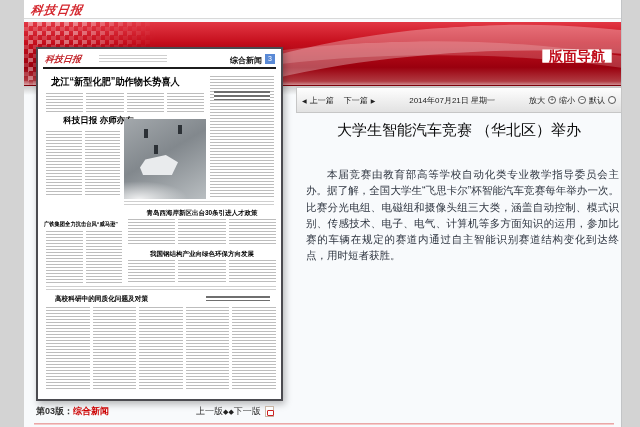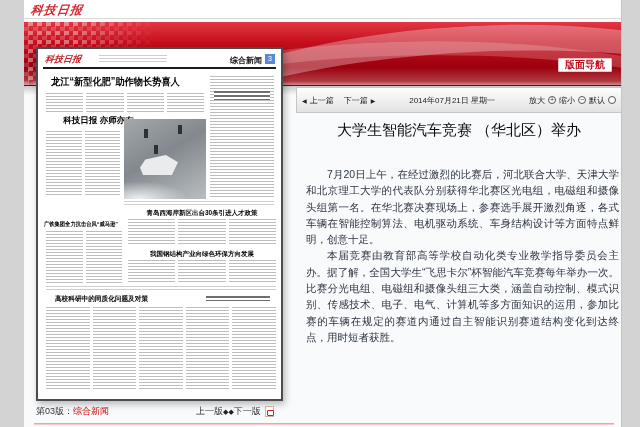--- a/index.html
+++ b/index.html
@@ -16,21 +16,21 @@
   .banner{position:absolute;left:0;top:22px;width:100%;height:64px;overflow:hidden;
     background:linear-gradient(180deg,#e23744 0%,#c60f1d 32%,#9a000e 72%,#b03a41 94%,#cf8d91 100%);
     border-bottom:1px solid #7e000a;}
   .mosaic{position:absolute;left:0;top:0;width:138px;height:64px;
     background:conic-gradient(rgba(255,255,255,.40) 0 90deg,rgba(255,255,255,0) 90deg 180deg,rgba(255,255,255,.18) 180deg 270deg,rgba(255,255,255,0) 270deg);
     background-size:9px 9px;
     -webkit-mask-image:linear-gradient(90deg,#000 35%,transparent 96%);
     mask-image:linear-gradient(90deg,#000 35%,transparent 96%);}
   .swoosh1{position:absolute;left:70px;top:4px;width:760px;height:280px;border-radius:50%;border-top:26px solid rgba(255,255,255,.30);transform:rotate(-3deg);}
   .swoosh2{position:absolute;left:-90px;top:20px;width:920px;height:320px;border-radius:50%;border-top:14px solid rgba(255,225,225,.22);transform:rotate(-2deg);}
-  .layout-nav-btn{position:absolute;right:9px;top:36px;background:#fff;color:#c00d1b;font-size:10px;font-weight:bold;line-height:12px;padding:0 6px;border:1px solid #eec2c2;border-radius:1px;cursor:pointer;}
+  .layout-nav-btn{position:absolute;right:9px;top:27px;background:#fff;color:#c00d1b;font-size:14px;font-weight:bold;line-height:12px;padding:0 6px;border:1px solid #eec2c2;border-radius:1px;cursor:pointer;}
 
   .banner-shadow{position:absolute;left:0;top:86px;width:100%;height:9px;background:linear-gradient(#c9c9c9,#f8fafc);}
 
   
   .paper{position:absolute;left:12px;top:47px;width:247px;height:354px;background:#fff;border:2px solid #4b4b50;box-shadow:2px 3px 7px rgba(0,0,0,.28);cursor:pointer;}
   .paper .in{position:absolute;color:#222;}
   .p-head{position:absolute;left:5px;top:3px;right:5px;height:17px;border-bottom:2px solid #1c1c1c;}
   .p-logo{position:absolute;left:2px;top:1px;font-family:"Liberation Serif","DejaVu Serif",serif;font-style:italic;font-weight:bold;font-size:9px;color:#c2262c;transform:skewX(-8deg);}
   .p-meta{position:absolute;left:56px;top:3px;width:68px;height:9px;}
   .p-sec{position:absolute;right:14px;top:3px;font-size:8px;font-weight:bold;color:#111;}
@@ -51,21 +51,21 @@
   .tb-group{display:flex;align-items:center;gap:3px;white-space:nowrap;}
   .tb-link{cursor:pointer;}
   .arrow{font-size:6px;color:#222;}
   .circ{display:inline-block;width:8px;height:8px;border:1px solid #555;border-radius:50%;font-size:7px;line-height:6px;text-align:center;color:#333;background:#fafafa;}
   .article-title{position:absolute;left:272px;top:121px;width:326px;text-align:center;font-size:15px;font-weight:normal;color:#0d0d0d;}
   .article-body{position:absolute;left:282px;top:166px;width:313px;font-size:10.5px;line-height:16.3px;color:#2e3540;text-align:justify;}
   .article-body p{margin:0;text-indent:2em;}
 
   
   .footbar{position:absolute;left:12px;top:405px;width:586px;height:14px;font-size:9px;color:#333;}
-  .foot-left{position:absolute;left:0;top:0;font-weight:normal;}
+  .foot-left{position:absolute;left:0;top:0;font-weight:bold;}
   .sec-red{color:#cc0000;}
   .foot-nav{position:absolute;left:160px;top:0;display:flex;align-items:center;}
   .diamond{font-size:7px;color:#222;}
   .pdf-icon{position:relative;display:inline-block;width:9px;height:11px;background:#fdfdfd;border:1px solid #c9b6a6;margin-left:4px;cursor:pointer;}
   .pdf-icon::after{content:"";position:absolute;left:1px;top:3px;width:5px;height:4px;border:1px solid #c22;border-radius:1px;}
   .pinkline{position:absolute;left:10px;top:423px;width:580px;height:2px;background:#f6caca;border-top:1px solid #eaa7a7;}
 </style>
 </head>
 <body>
 
@@ -98,21 +98,20 @@
         <span class="circ">+</span>
         <span class="tb-link">缩小</span>
         <span class="circ">−</span>
         <span class="tb-link">默认</span>
         <span class="circ"></span>
       </span>
     </div>
 
     <div class="article-title">大学生智能汽车竞赛 （华北区）举办</div>
     <div class="article-body">
-      <p>7月20日上午，在经过激烈的比赛后，河北联合大学、天津大学和北京理工大学的代表队分别获得华北赛区光电组，电磁组和摄像头组第一名。在华北赛决赛现场上，参赛选手展开激烈角逐，各式车辆在智能控制算法、电机驱动系统、车身结构设计等方面特点鲜明，创意十足。</p>
       <p>本届竞赛由教育部高等学校自动化类专业教学指导委员会主办。据了解，全国大学生“飞思卡尔”杯智能汽车竞赛每年举办一次。比赛分光电组、电磁组和摄像头组三大类，涵盖自动控制、模式识别、传感技术、电子、电气、计算机等多方面知识的运用，参加比赛的车辆在规定的赛道内通过自主智能识别赛道结构变化到达终点，用时短者获胜。</p>
     </div>
 
     <div class="paper">
       <div class="p-head">
         <span class="p-logo">科技日报</span>
         <span class="p-meta tl2"></span>
         <span class="p-sec">综合新闻</span>
         <span class="p-no">3</span>
       </div>

